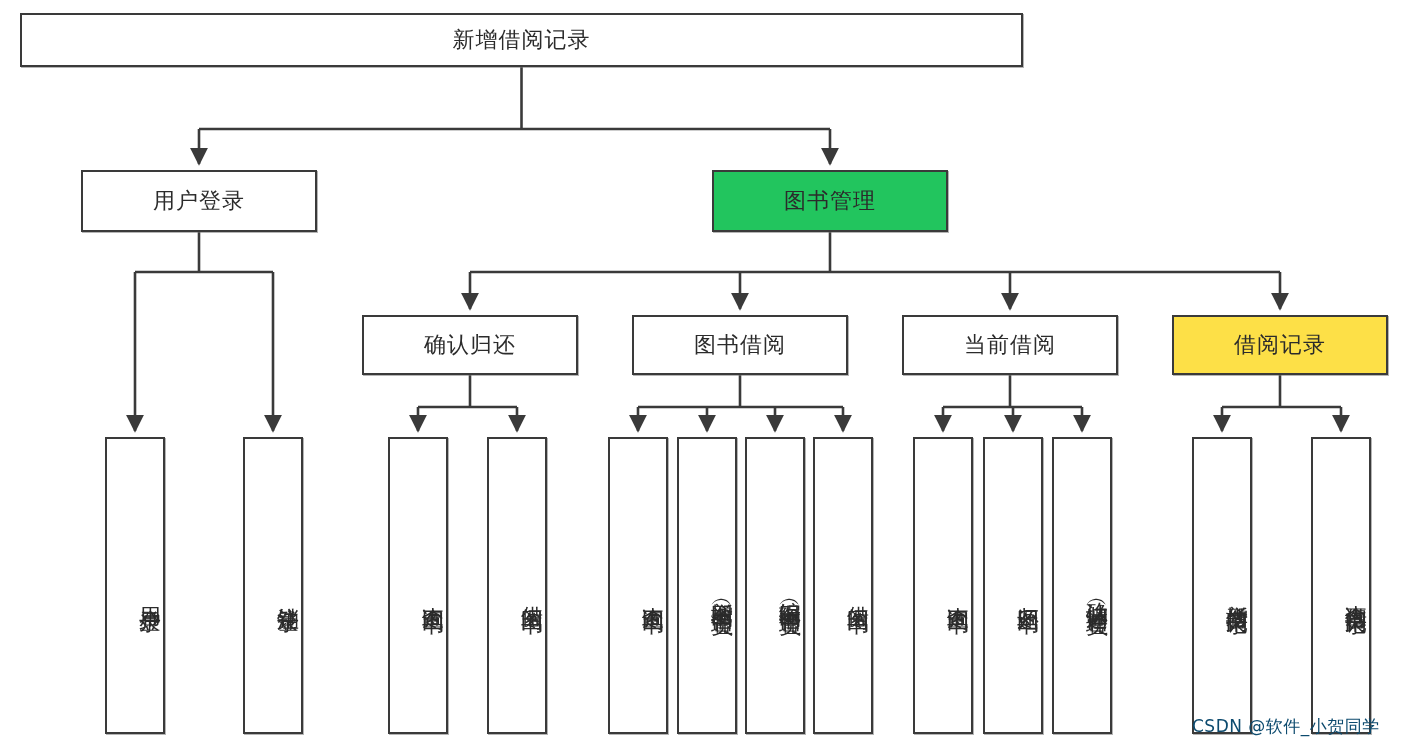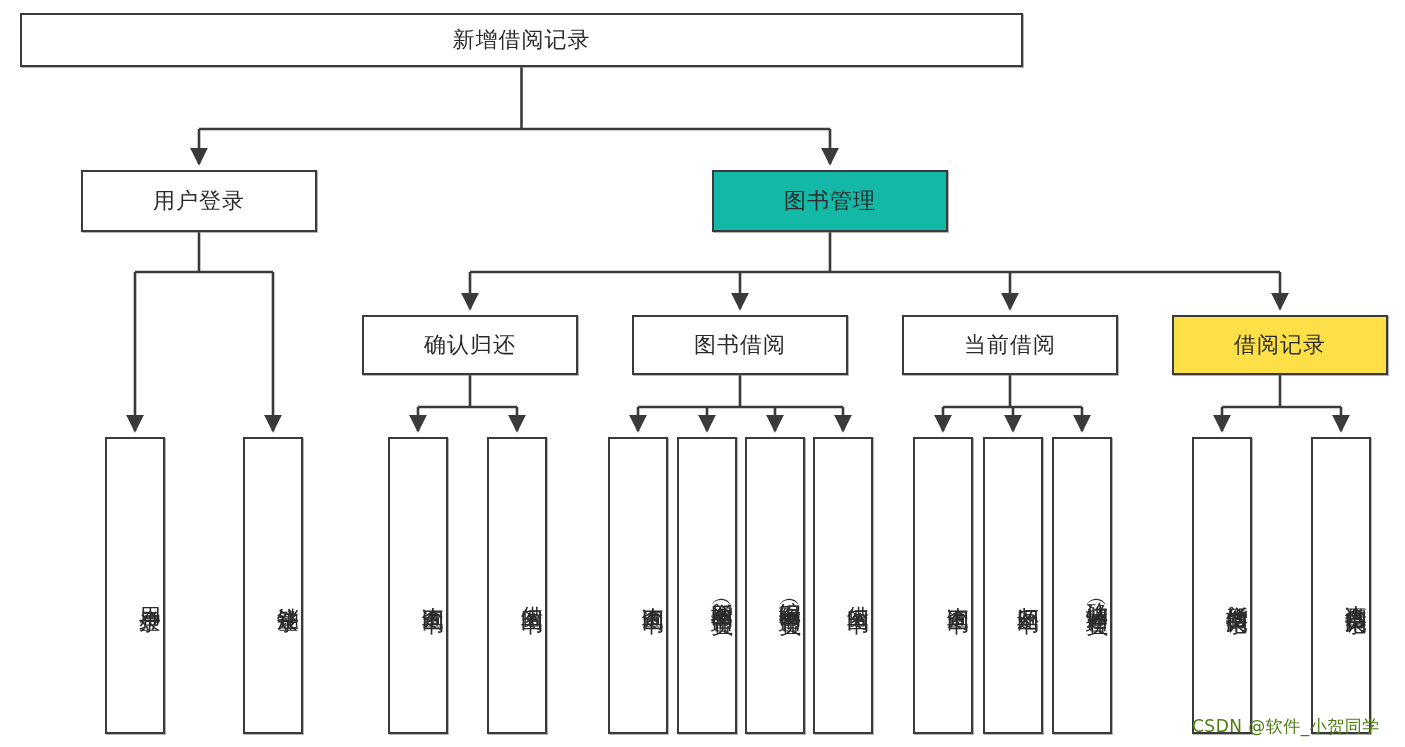--- a/index.html
+++ b/index.html
@@ -120,21 +120,21 @@
     </g>
   </svg>
 
   <div class="node horiz" style="left: 20px; top: 13px; width: 1003px; height: 54px; border-color: rgb(58, 58, 58); background: rgb(255, 255, 255);">
     <span class="lbl">新增借阅记录</span>
   </div>
 
   <div class="node horiz" style="left: 81px; top: 170px; width: 236px; height: 62px; border-color: rgb(58, 58, 58); background: rgb(255, 255, 255);">
     <span class="lbl">用户登录</span>
   </div>
-  <div class="node horiz" style="left: 712px; top: 170px; width: 236px; height: 62px; border-color: rgb(58, 58, 58); background: #14b8a6;">
+  <div class="node horiz" style="left: 712px; top: 170px; width: 236px; height: 62px; border-color: rgb(58, 58, 58); background: #22c55e;">
     <span class="lbl">图书管理</span>
   </div>
 
   <div class="node horiz" style="left: 362px; top: 315px; width: 216px; height: 60px; border-color: rgb(58, 58, 58); background: rgb(255, 255, 255);">
     <span class="lbl">确认归还</span>
   </div>
   <div class="node horiz" style="left: 902px; top: 315px; width: 216px; height: 60px; border-color: rgb(58, 58, 58); background: rgb(255, 255, 255);">
     <span class="lbl">当前借阅</span>
   </div>
   <div class="node horiz" style="left: 632px; top: 315px; width: 216px; height: 60px; border-color: rgb(58, 58, 58); background: rgb(255, 255, 255);">
@@ -177,15 +177,15 @@
   <div class="node vert" style="left: 1052px; top: 437px; width: 60px; height: 297px; border-color: rgb(58, 58, 58); background: rgb(255, 255, 255);">
     <span class="lbl">确认归还（管理员）</span>
   </div>
   <div class="node vert" style="left: 1192px; top: 437px; width: 60px; height: 297px; border-color: rgb(58, 58, 58); background: rgb(255, 255, 255);">
     <span class="lbl">新增借阅记录</span>
   </div>
   <div class="node vert" style="left: 1311px; top: 437px; width: 60px; height: 297px; border-color: rgb(58, 58, 58); background: rgb(255, 255, 255);">
     <span class="lbl">查询借阅记录</span>
   </div>
 
-  <div class="watermark" style="left: 1192px; top: 715px; color: #4d7c0f;">CSDN @软件_小贺同学</div>
+  <div class="watermark" style="left: 1192px; top: 715px; color: #0c4a6e;">CSDN @软件_小贺同学</div>
 
 </div>
 
 </body></html>

